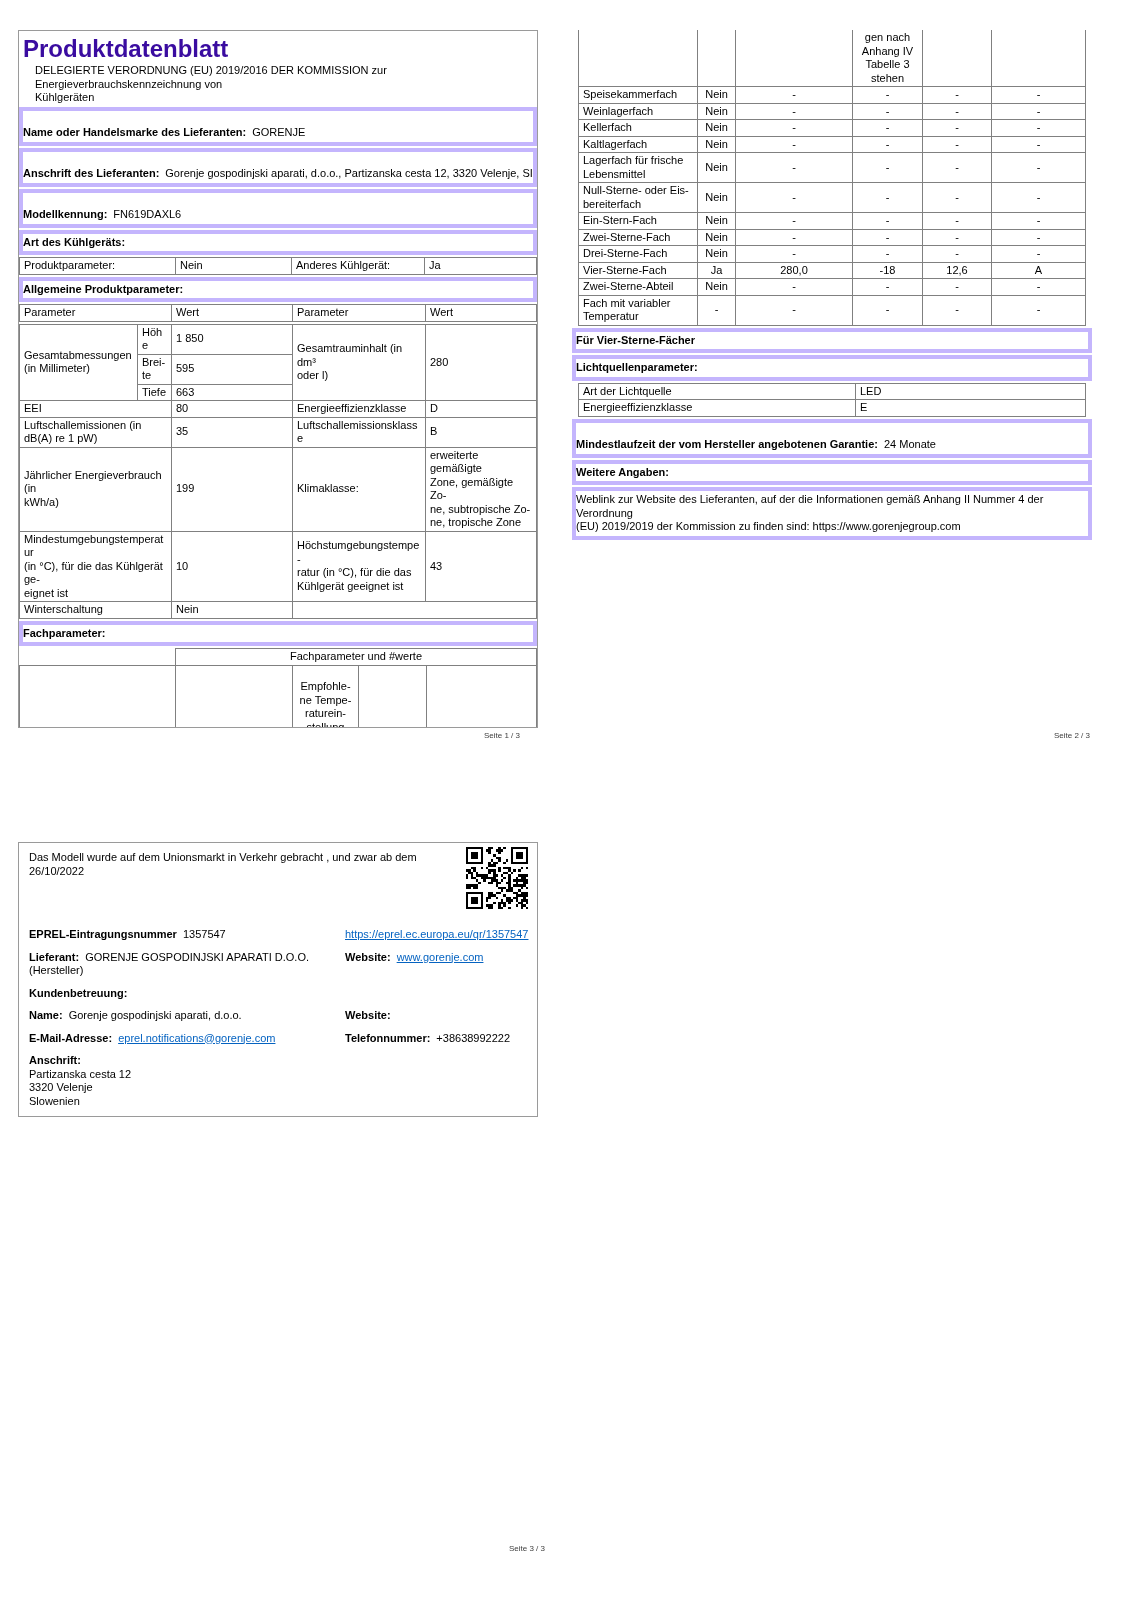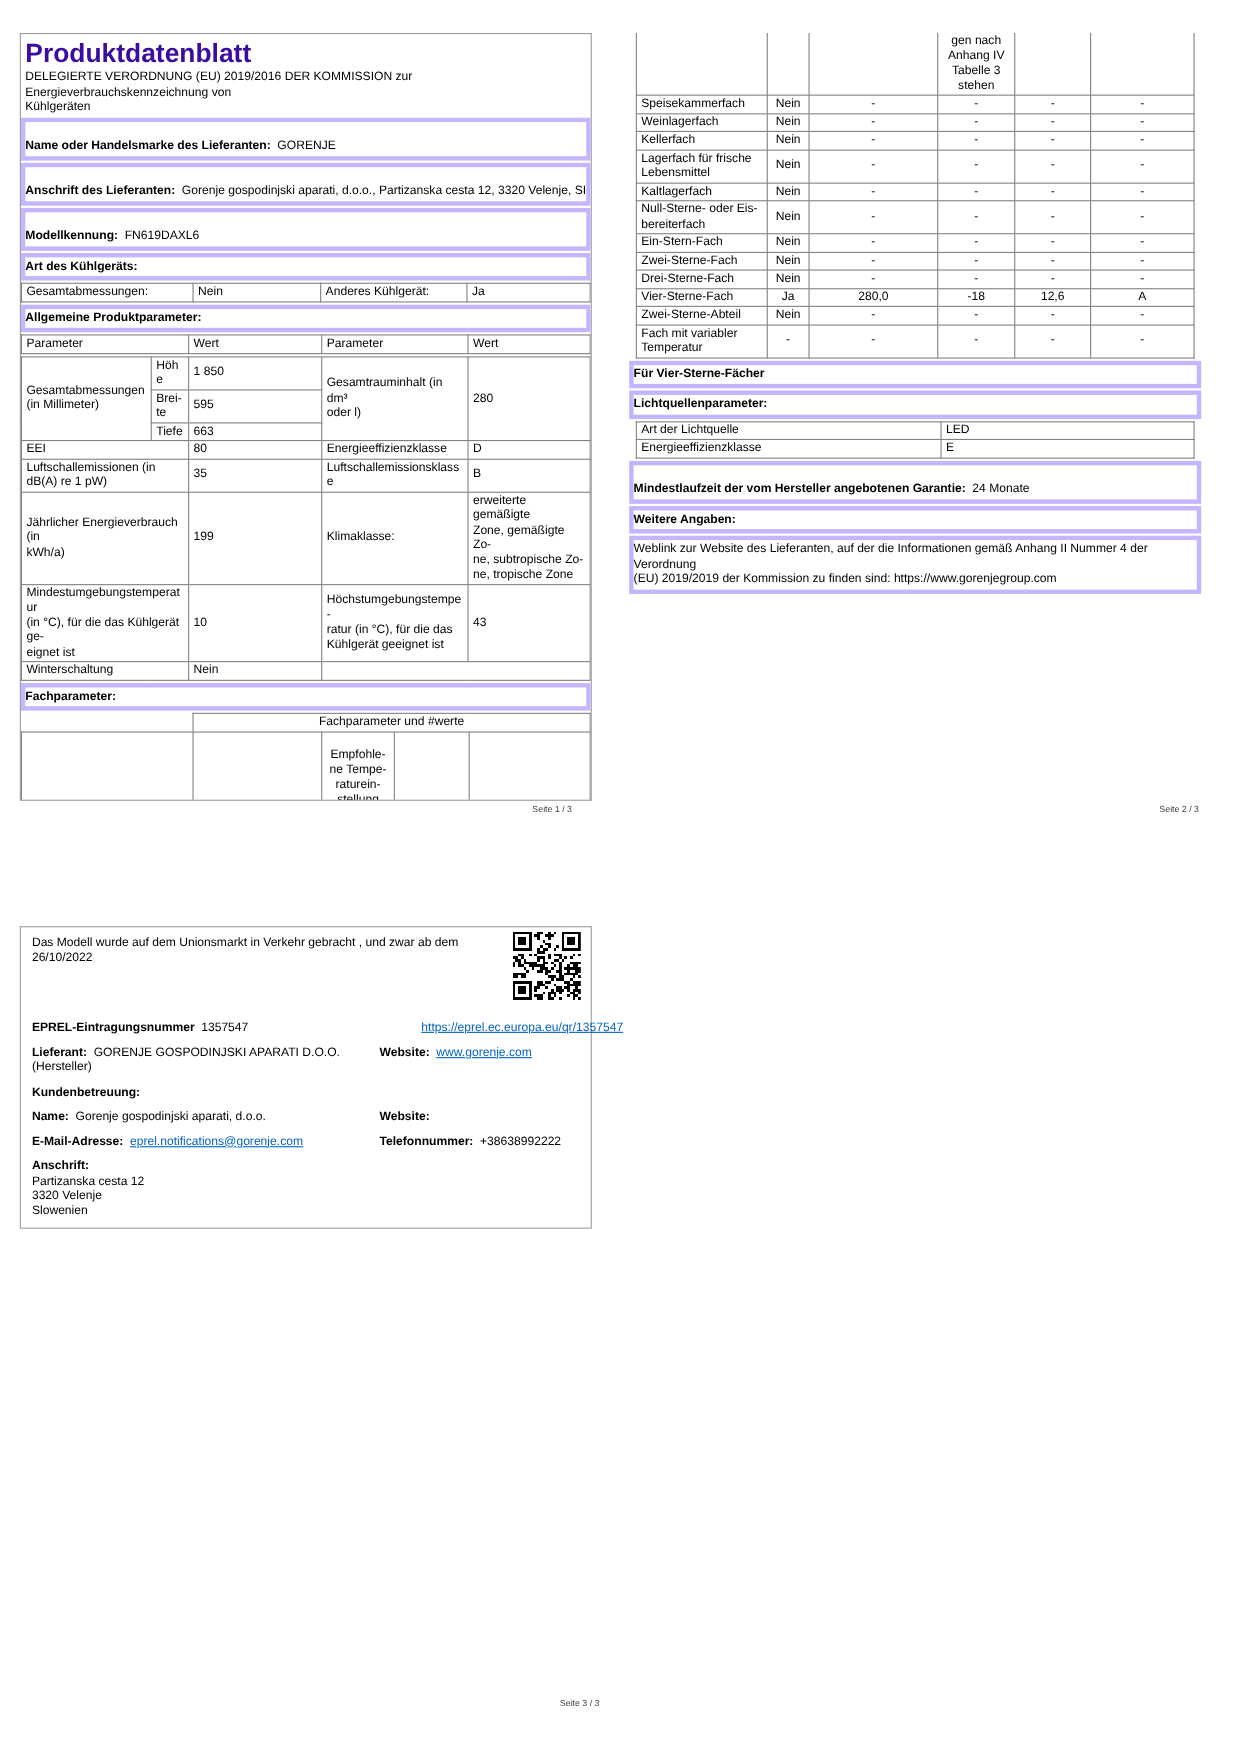--- a/index.html
+++ b/index.html
@@ -7,21 +7,21 @@
   body {
     width:1132px; height:1600px; position:relative;
     font-family:"Liberation Sans", sans-serif;
     font-size:11px; line-height:13.5px; color:#000;
   }
   .page { position:absolute; background:#fff; }
 
   
   #page1 { left:18px; top:30px; width:520px; height:698px; border:1px solid #9a9a9a; padding:4px 0 0 0; overflow:hidden; }
   #page1 h1 { font-size:24px; line-height:26px; font-weight:bold; color:#3a0ca0; margin:1px 4px 2px 4px; }
-  .subtitle { margin:0 4px 1px 4px; white-space:pre-line; }
+  .subtitle { margin:0 4px 1px 16px; white-space:pre-line; }
   .bx { border:4px solid #c4b5fd; padding:2px 0; margin-top:2px; width:100%; white-space:pre-line; }
   .bx b { font-weight:bold; }
   .bx .v { margin-left:6px; }
   .sect { font-weight:bold; }
   table { border-collapse:collapse; table-layout:fixed; width:100%; margin-top:2px; }
   td { border:1px solid #808080; padding:1px 4px; vertical-align:middle; white-space:pre-line; word-wrap:break-word; }
   td.ctr { text-align:center; }
   td.cut { border:none; }
   td.nt { border-top:none; }
   td.vtop { vertical-align:top; }
@@ -31,21 +31,21 @@
   #page2 table { width:508px; margin-left:6px; margin-top:0; }
   #page2 .bx { margin-top:2px; }
   #page2 .gap { margin-top:2px; }
 
   
   #page3 { left:18px; top:842px; width:520px; height:275px; border:1px solid #9a9a9a; padding:8px 10px; }
   #qr { position:absolute; top:4px; right:9px; width:62px; height:62px; }
   .kvgrid { display:grid; grid-template-columns:316px auto; row-gap:9px; margin-top:50px; }
   .kv b { font-weight:bold; }
   .kv .v { margin-left:6px; }
-  a.link { color:#0563c1; text-decoration:underline; cursor:pointer;margin-left:38px; }
+  a.link { color:#0563c1; text-decoration:underline; cursor:pointer; }
   .addr { white-space:pre-line; }
 
   
   .pagefoot { position:absolute; font-size:8px; line-height:9px; color:#3d3d3d; text-align:right; }
   #foot1 { left:18px; top:731px; width:502px; }
   #foot2 { left:572px; top:731px; width:518px; }
   #foot3 { left:18px; top:1544px; width:527px; }
 </style>
 </head>
 <body>
@@ -68,21 +68,21 @@
   <div class="bx sect">Art des Kühlgeräts:</div>
   <table>
     <colgroup>
         <col style="width:156px">
         <col style="width:116px">
         <col style="width:133px">
         <col>
       </colgroup>
     <tbody>
     <tr>
-      <td>Gesamtabmessungen:</td>
+      <td>Produktparameter:</td>
       <td>Nein</td>
       <td>Anderes Kühlgerät:</td>
       <td>Ja</td>
     </tr>
   </tbody>
     </table>
 
   <div class="bx sect">Allgemeine Produktparameter:</div>
   <table>
     <colgroup>
@@ -250,30 +250,30 @@
       </tr>
         <tr>
         <td>Kellerfach</td>
         <td class="ctr">Nein</td>
         <td class="ctr">-</td>
         <td class="ctr">-</td>
         <td class="ctr">-</td>
         <td class="ctr">-</td>
       </tr>
         <tr>
+        <td>Kaltlagerfach</td>
+        <td class="ctr">Nein</td>
+        <td class="ctr">-</td>
+        <td class="ctr">-</td>
+        <td class="ctr">-</td>
+        <td class="ctr">-</td>
+      </tr>
+        <tr>
         <td>Lagerfach für frische
 Lebensmittel</td>
-        <td class="ctr">Nein</td>
-        <td class="ctr">-</td>
-        <td class="ctr">-</td>
-        <td class="ctr">-</td>
-        <td class="ctr">-</td>
-      </tr>
-        <tr>
-        <td>Kaltlagerfach</td>
         <td class="ctr">Nein</td>
         <td class="ctr">-</td>
         <td class="ctr">-</td>
         <td class="ctr">-</td>
         <td class="ctr">-</td>
       </tr>
         <tr>
         <td>Null-Sterne- oder Eis-
 bereiterfach</td>
         <td class="ctr">Nein</td>

